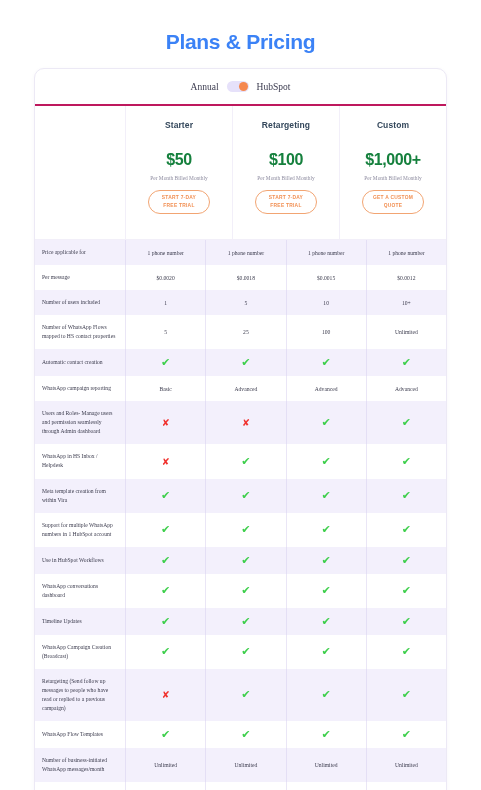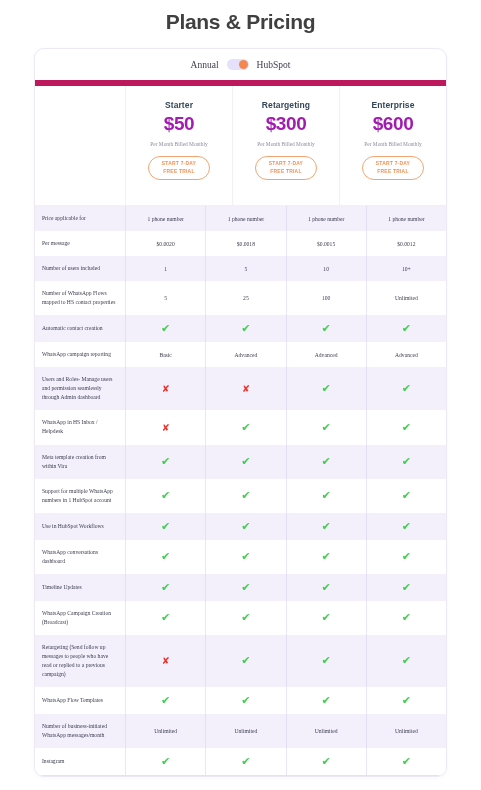--- a/index.html
+++ b/index.html
@@ -10,43 +10,43 @@
     font-family: "Liberation Serif", serif;
     overflow: hidden;
   }
   body { position: relative; }
 
   .page-title {
     text-align: center;
     font-family: "Liberation Sans", sans-serif;
     font-size: 21px;
     font-weight: bold;
-    color: #404040;
+    color: #3b82f6;
     letter-spacing: -0.3px;
-    padding-top: 10px;
+    padding-top: 30px;
     padding-bottom: 14px;
   }
 
   .pricing-card {
     margin: 0 34px;
     border: 1px solid #ece9f5;
     border-radius: 10px;
     background: #ffffff;
     overflow: hidden;
     box-shadow: 0 1px 4px rgba(80,60,140,0.04);
   }
 
   
   .toggle-bar {
     display: flex;
     align-items: center;
     justify-content: center;
     gap: 8px;
     height: 37px;
-    border-bottom: 6px solid #be185d;
+    border-bottom: 2px solid #be185d;
   }
   .toggle-label {
     font-family: "Liberation Serif", serif;
     font-size: 9.5px;
     color: #3b3b4f;
   }
   .toggle-switch {
     position: relative;
     width: 22px;
     height: 11px;
@@ -82,24 +82,24 @@
   }
   .plan-name {
     font-family: "Liberation Sans", sans-serif;
     font-size: 8.5px;
     font-weight: bold;
     color: #33475b;
     letter-spacing: 0.1px;
   }
   .plan-price {
     font-family: "Liberation Sans", sans-serif;
-    font-size: 19px;
+    font-size: 16px;
     font-weight: bold;
-    color: #a21caf;
-    margin-top: 3px;
+    color: #15803d;
+    margin-top: 21px;
     letter-spacing: -0.4px;
   }
   .plan-period {
     font-size: 5.4px;
     color: #8e8ca0;
     margin-top: 6px;
   }
   .plan-cta {
     display: inline-flex;
     align-items: center;
@@ -189,31 +189,31 @@
     <div class="plan-head-spacer"></div>
     <div class="plan-col">
       <div class="plan-name">Starter</div>
       <div class="plan-price">$50</div>
       <div class="plan-period">Per Month Billed Monthly</div>
       <div class="plan-cta">START 7-DAY
 FREE TRIAL</div>
     </div>
     <div class="plan-col">
       <div class="plan-name">Retargeting</div>
-      <div class="plan-price">$300</div>
+      <div class="plan-price">$100</div>
       <div class="plan-period">Per Month Billed Monthly</div>
       <div class="plan-cta">START 7-DAY
 FREE TRIAL</div>
     </div>
     <div class="plan-col">
-      <div class="plan-name">Enterprise</div>
-      <div class="plan-price">$600</div>
+      <div class="plan-name">Custom</div>
+      <div class="plan-price">$1,000+</div>
       <div class="plan-period">Per Month Billed Monthly</div>
-      <div class="plan-cta">START 7-DAY
-FREE TRIAL</div>
+      <div class="plan-cta">GET A CUSTOM
+QUOTE</div>
     </div>
   </div>
 
   <div id="feature-rows">
       <div class="feature-row striped">
         <div class="feature-label">Price applicable for</div>
         <div class="feature-cell">1 phone number</div>
         <div class="feature-cell">1 phone number</div>
         <div class="feature-cell">1 phone number</div>
         <div class="feature-cell">1 phone number</div>

